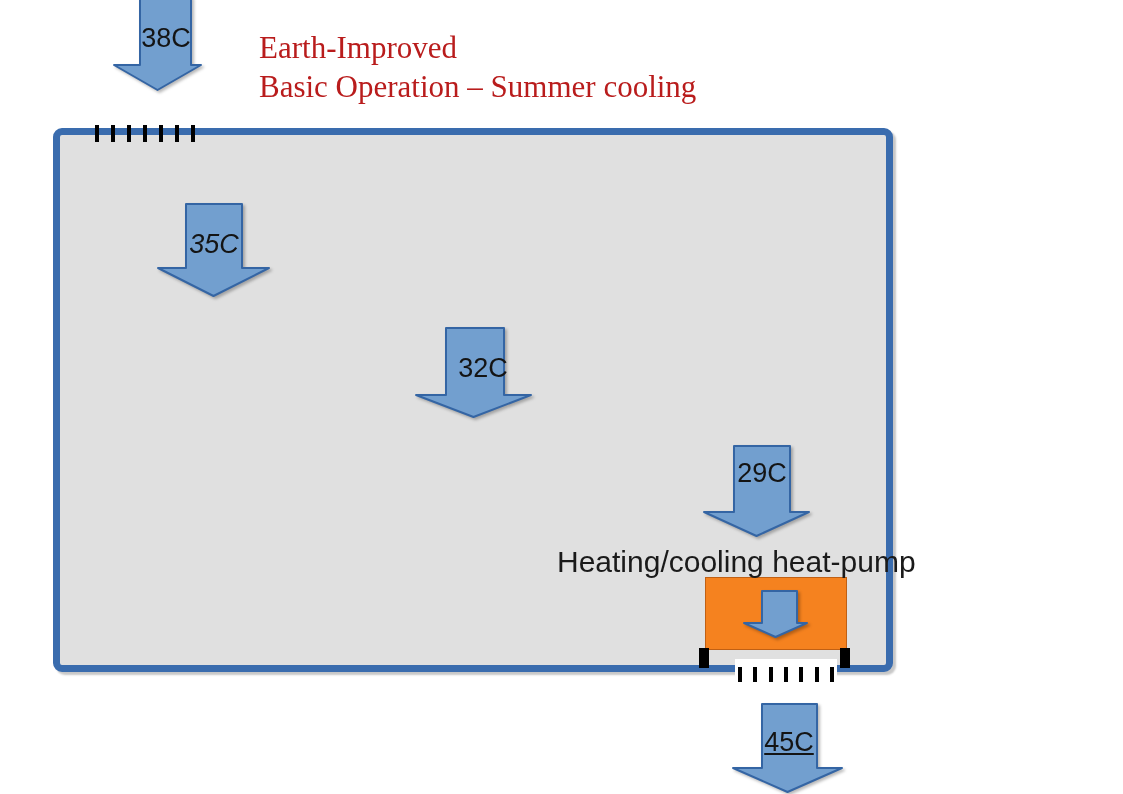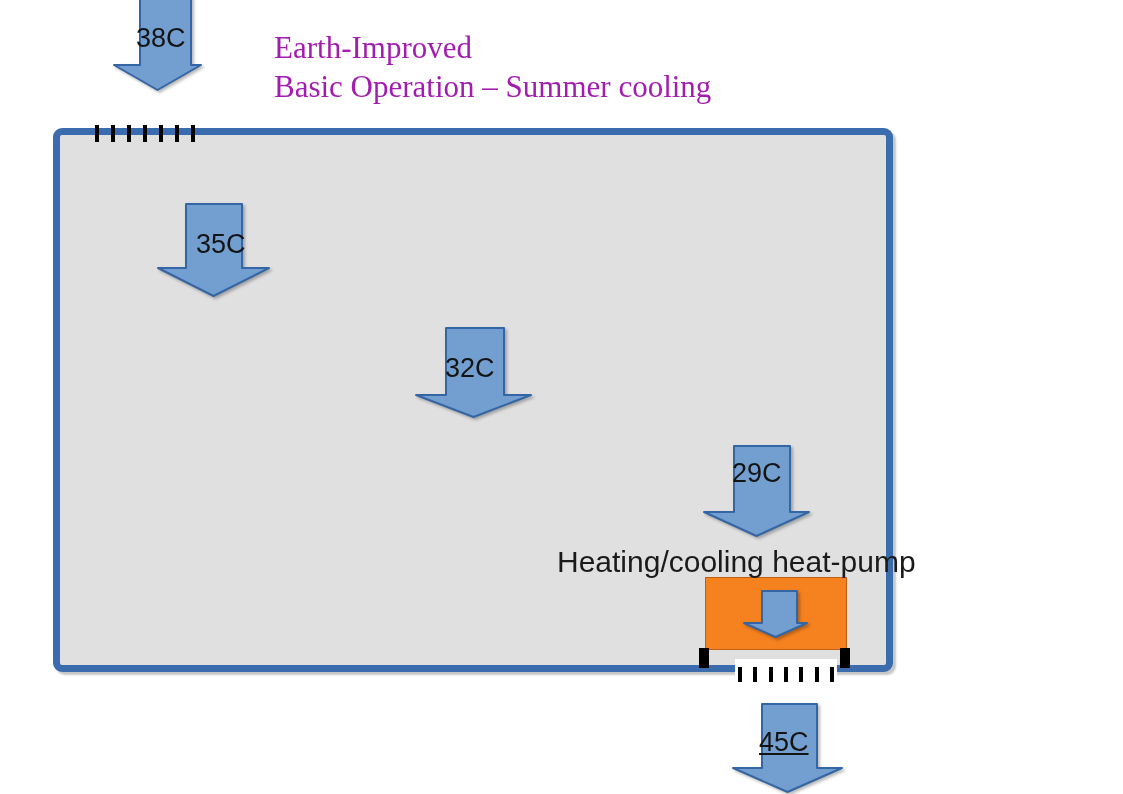--- a/index.html
+++ b/index.html
@@ -9,25 +9,25 @@
     height: 794px;
     background: #ffffff;
     overflow: hidden;
     font-family: "Liberation Sans", sans-serif;
     color: var(--text-color, #1a1a1a);
   }
   .abs { position: absolute; }
 
   
   .title {
-    left: 274px; top: 28px;
+    left: 259px; top: 28px;
     font-family: "Liberation Serif", serif;
     font-size: 31px;
     line-height: 39px;
-    color: #a21caf;
+    color: #b91c1c;
     white-space: nowrap;
   }
 
   
   .room {
     left: 53px; top: 128px;
     width: 840px; height: 544px;
     box-sizing: border-box;
     background: var(--room-fill, #e0e0e0);
     border: 7px solid var(--room-border, #3a6cae);
@@ -76,21 +76,21 @@
   svg.block-arrow polygon {
     fill: var(--arrow-fill, #729fcf);
     stroke: var(--arrow-border, #3465a4);
     stroke-width: 2;
     stroke-linejoin: round;
   }
 
   .arrow-label {
     font-size: 27px;
     line-height: 1;
-    text-align: left;
+    text-align: center;
     color: #141414;
     z-index: 6;
     white-space: nowrap;
   }
 
   .room-label {
     left: 350px; top: 220px;
     font-size: 24px;
     z-index: 6;
     white-space: nowrap;
@@ -126,21 +126,21 @@
 
 
   <svg class="abs block-arrow" style="left:113px; top:0; width:89px; height:91px;" viewBox="0 0 89 91">
     <polygon points="27,-3 78,-3 78,65 88,65 44.5,90 1,65 27,65"></polygon>
   </svg>
   <div class="abs arrow-label" style="left:136px; top:25px; width:60px;">38C</div>
 
   <svg class="abs block-arrow" style="left:157px; top:203px; width:113px; height:94px;" viewBox="0 0 113 94">
     <polygon points="29,1 85,1 85,65 112,65 56.5,93 1,65 29,65"></polygon>
   </svg>
-  <div class="abs arrow-label" style="left:196px; top:231px; width:60px;">35C</div>
+  <div class="abs arrow-label" style="left:184px; top:231px; width:60px;font-style:italic;">35C</div>
 
   <svg class="abs block-arrow" style="left:415px; top:327px; width:117px; height:91px;" viewBox="0 0 117 91">
     <polygon points="31,1 89,1 89,68 116,68 58.5,90 1,68 31,68"></polygon>
   </svg>
   <div class="abs arrow-label" style="left:445px; top:355px; width:76px;">32C</div>
 
   <svg class="abs block-arrow" style="left:703px; top:445px; width:107px; height:92px;" viewBox="0 0 107 92">
     <polygon points="31,1 87,1 87,67 106,67 53.5,91 1,67 31,67"></polygon>
   </svg>
   <div class="abs arrow-label" style="left:732px; top:460px; width:60px;">29C</div>

